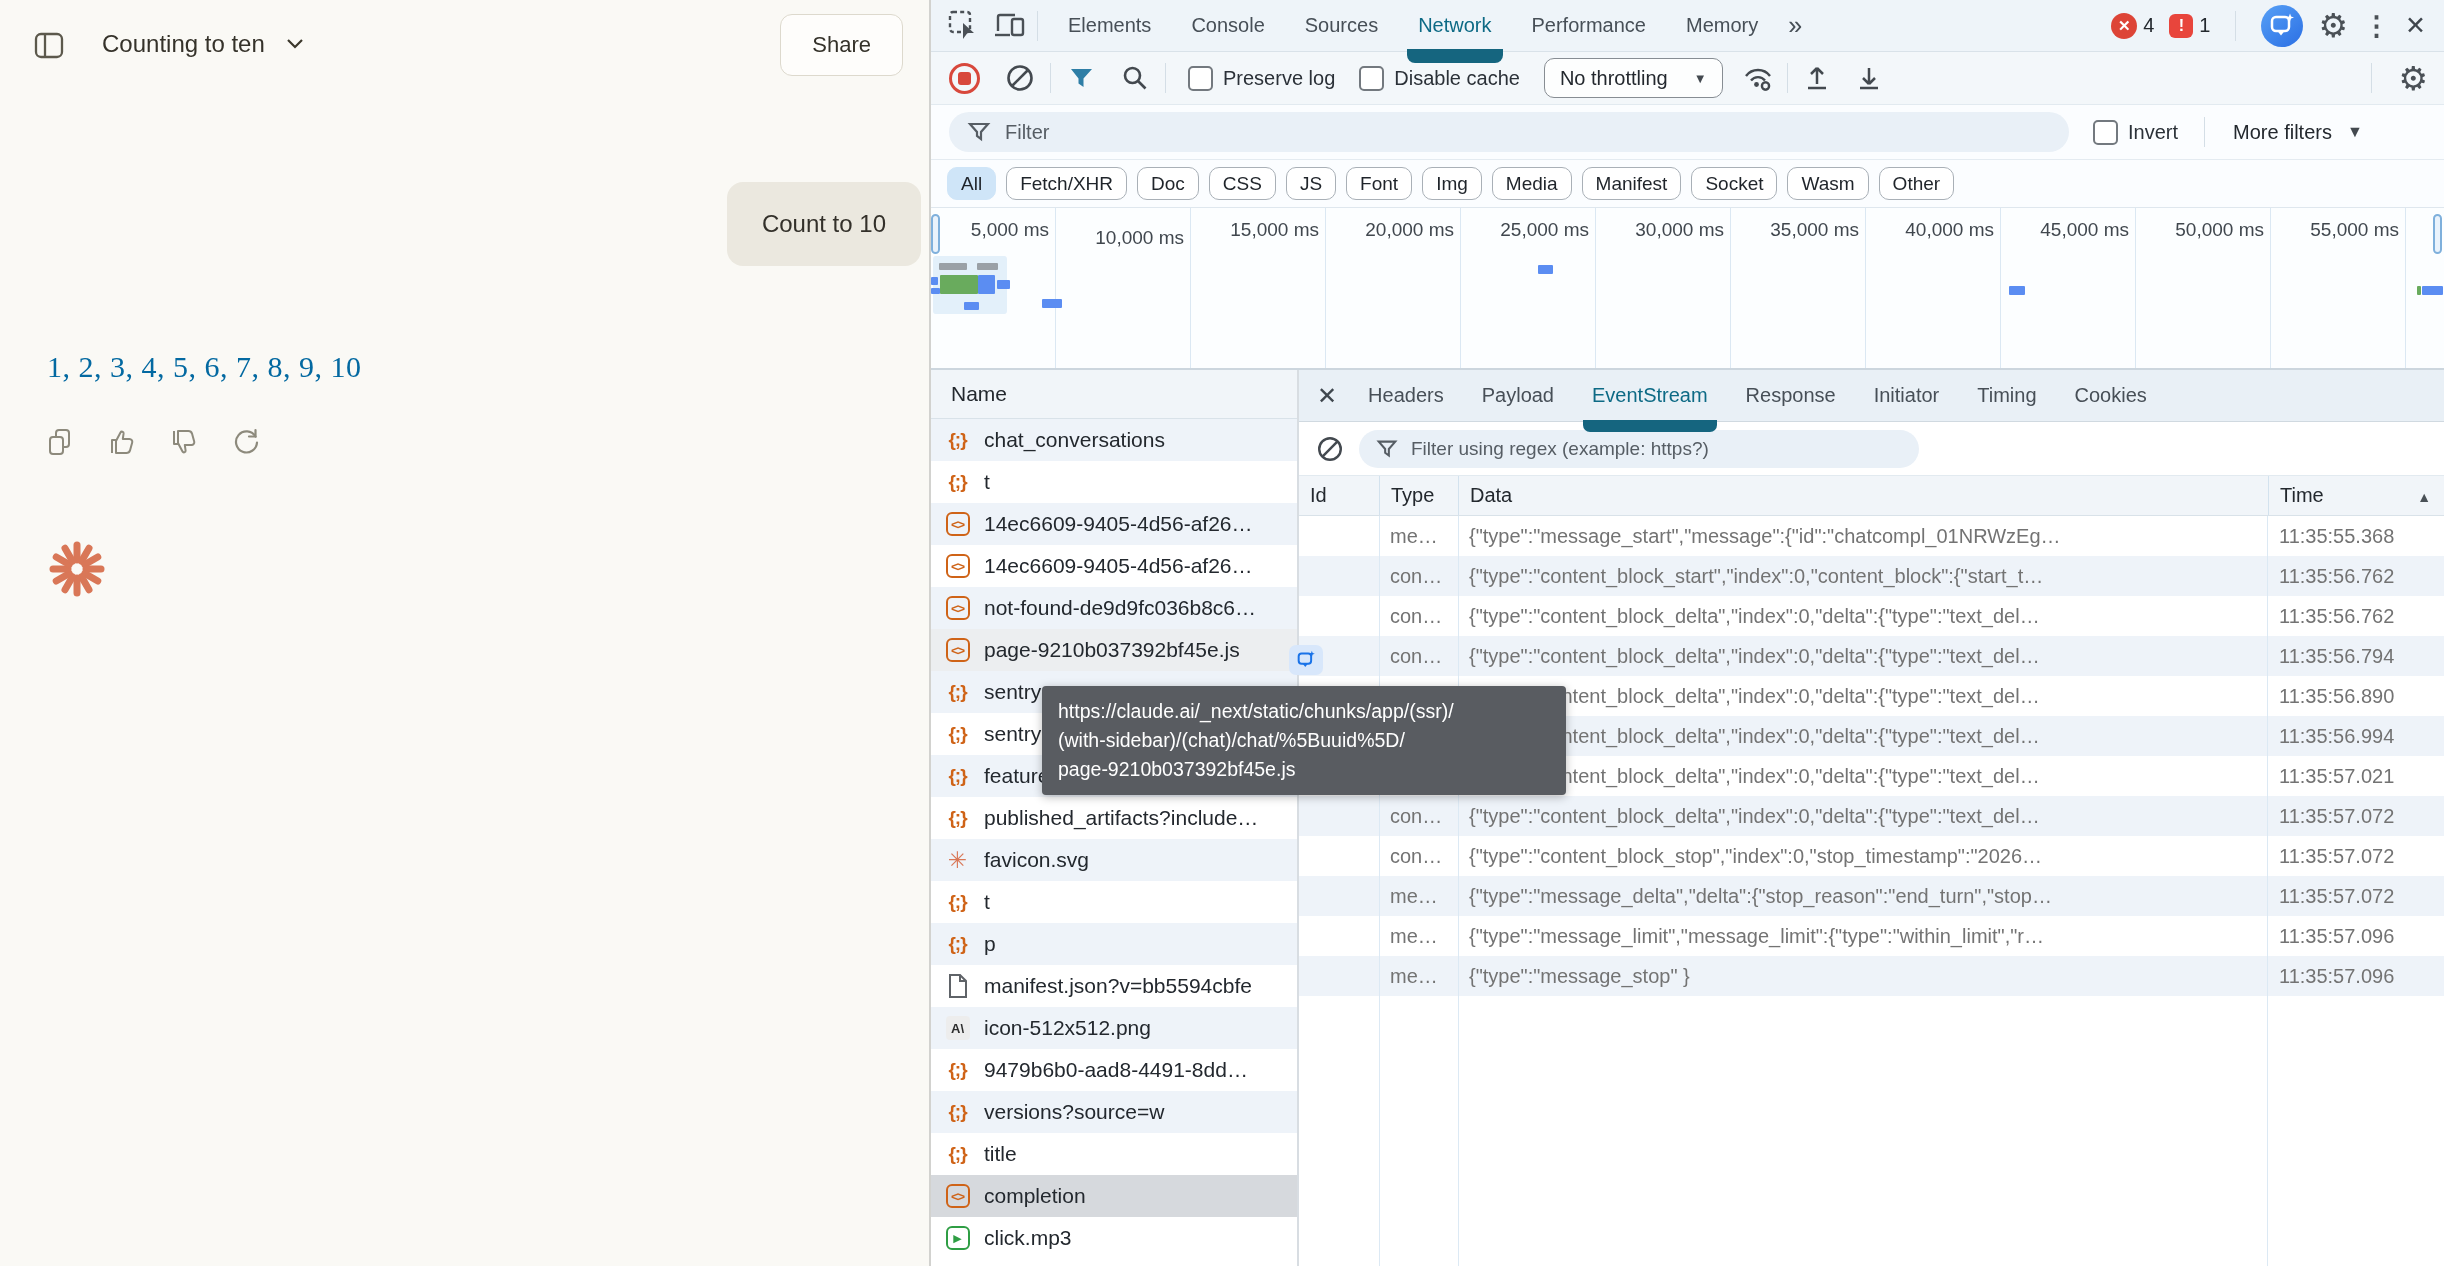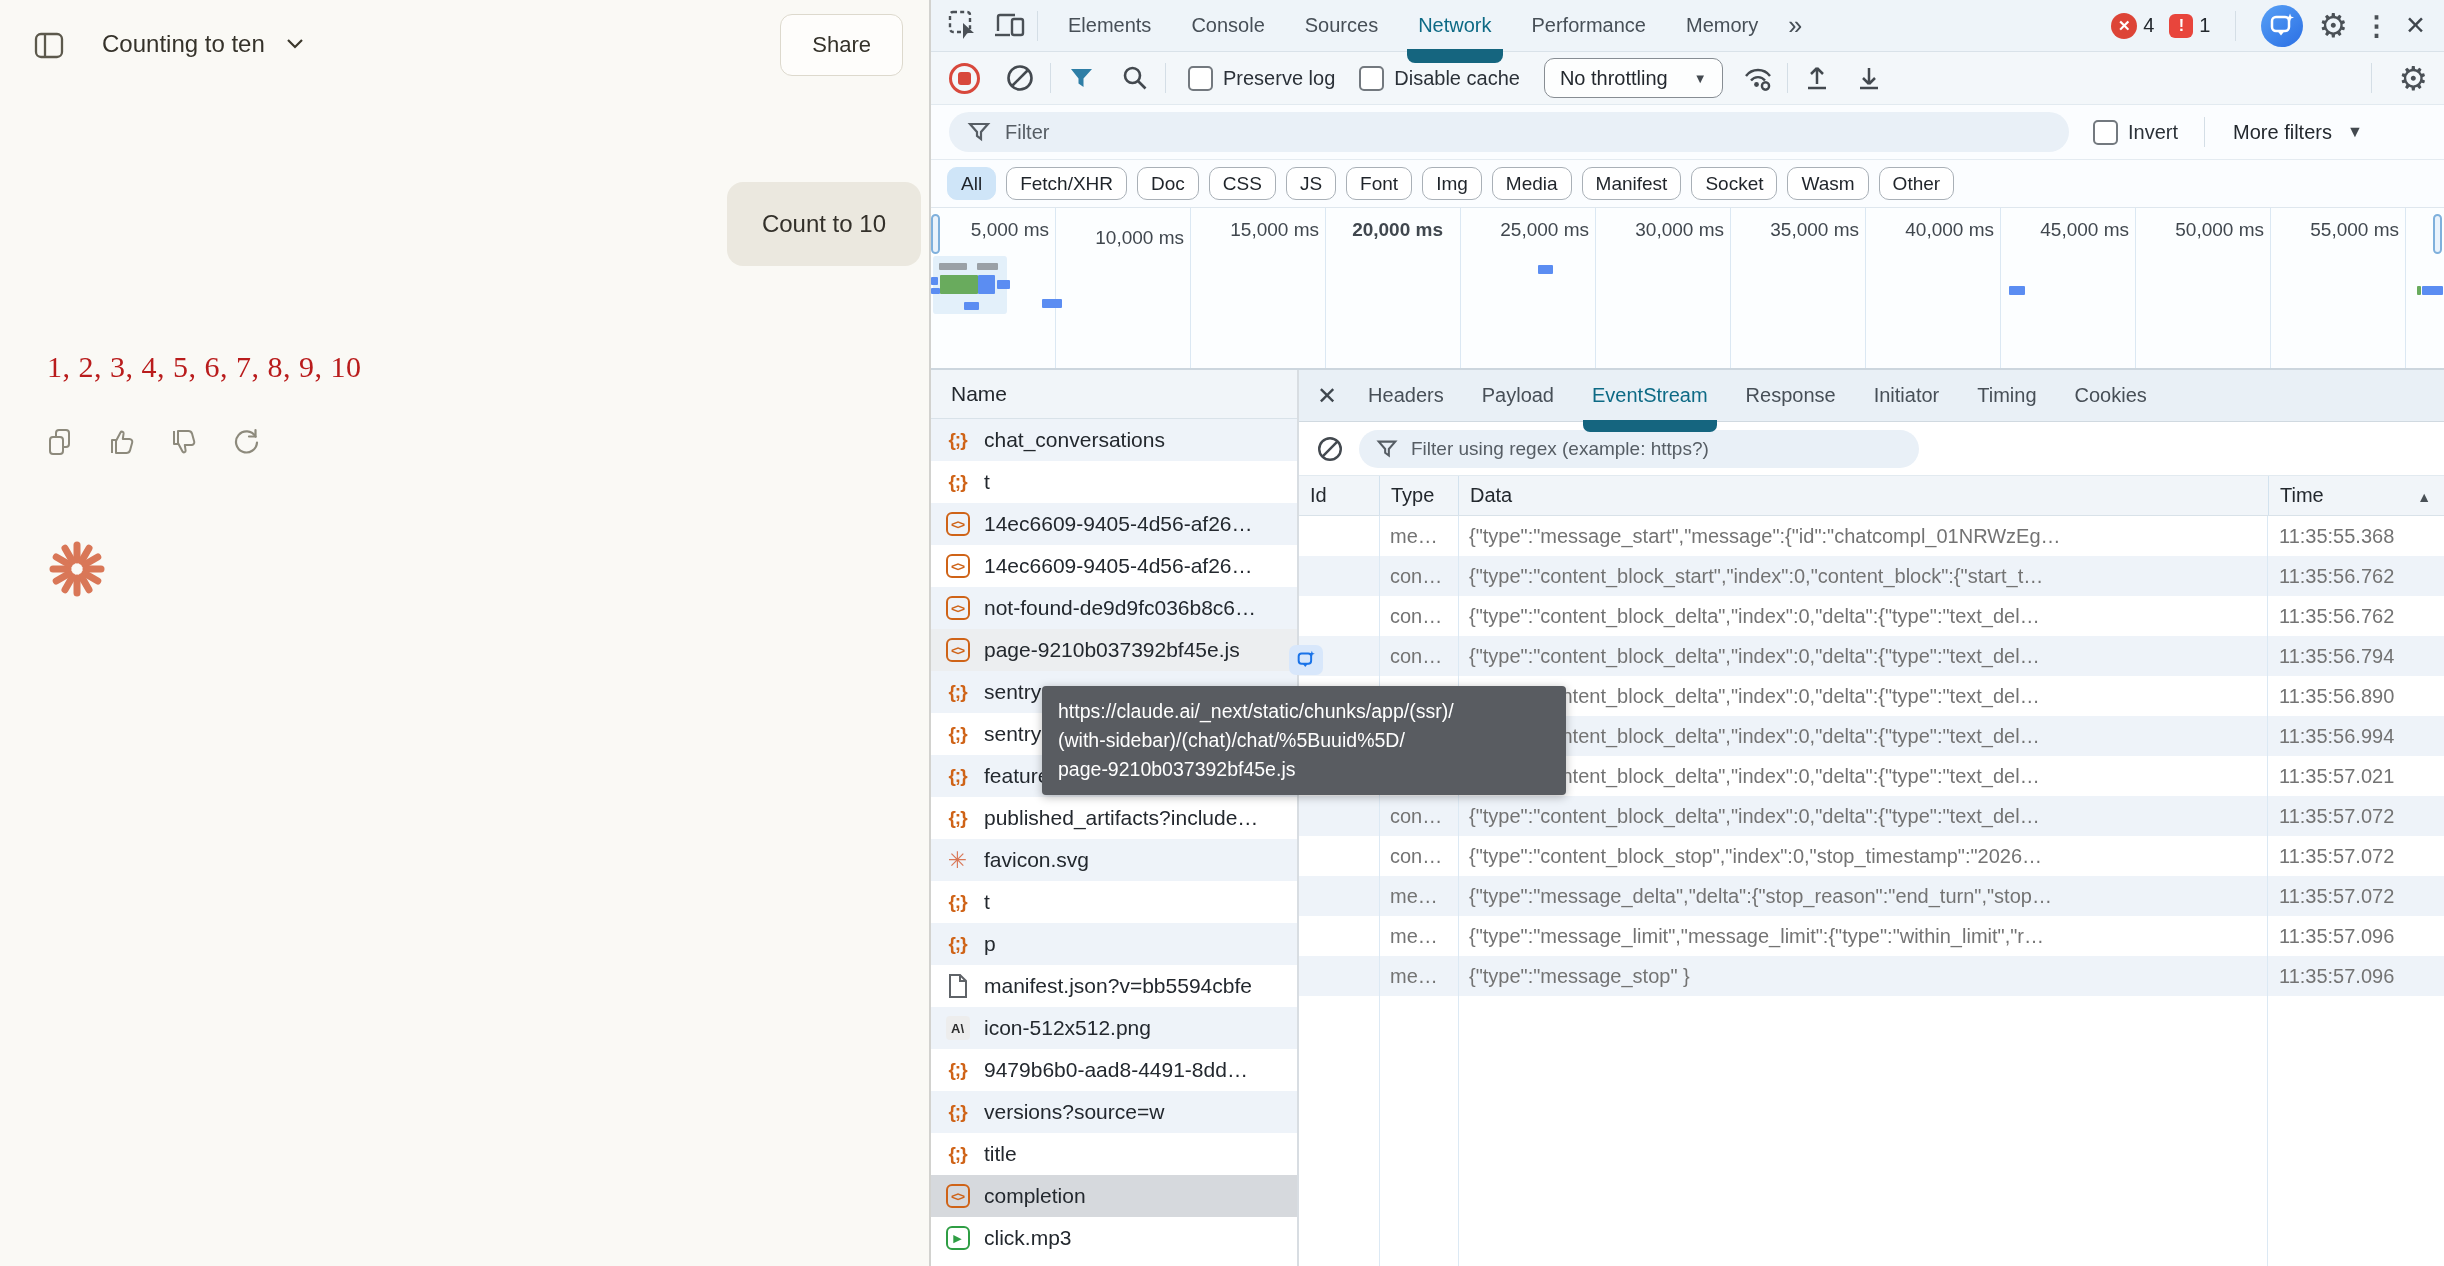--- a/index.html
+++ b/index.html
@@ -6,21 +6,21 @@
   html,body{width:2444px;height:1266px;overflow:hidden}
   body{font-family:"Liberation Sans",sans-serif;background:#fff}
   .app{position:relative;display:flex;width:2444px;height:1266px}
 
   
   .claude{position:relative;width:929px;flex:none;background:#faf9f5}
   .cl-toggle{position:absolute;left:30px;top:26px;width:38px;height:38px;display:flex;align-items:center;justify-content:center}
   .cl-title{position:absolute;left:102px;top:30px;display:flex;align-items:center;gap:20px;font-size:24px;color:#35322a}
   .share-btn{position:absolute;right:26px;top:14px;height:62px;padding:0 31px;display:flex;align-items:center;background:#fefdfb;border:1.5px solid #ddd9cd;border-radius:12px;font-size:22px;color:#35322a}
   .user-bubble{position:absolute;right:8px;top:182px;height:84px;display:flex;align-items:center;padding:0 35px;background:#ebe8df;border-radius:16px;font-size:24px;color:#33302a}
-  .response{position:absolute;left:47px;top:350px;font-family:"Liberation Serif",serif;font-size:30px;color:#b91c1c;letter-spacing:.5px}
+  .response{position:absolute;left:47px;top:350px;font-family:"Liberation Serif",serif;font-size:30px;color:#0369a1;letter-spacing:.5px}
   .actions{position:absolute;left:44px;top:426px;display:flex;gap:30px}
   .act-btn{width:32px;height:32px;display:flex;align-items:center;justify-content:center}
   .cl-logo{position:absolute;left:44px;top:536px}
 
   
   .dt{flex:1;min-width:0;display:flex;flex-direction:column;background:#fff;border-left:2px solid #d2d2cf}
   .vdiv{width:1px;height:30px;background:#d4dee6;margin:0 10px;flex:none}
   .icon-btn{display:flex;align-items:center;justify-content:center;flex:none}
 
   
@@ -331,21 +331,21 @@
       </div>
 
     <div class="dt-timeline" id="timeline">
         <div class="gridline" style="left: 124px;"></div>
         <span class="tick" style="left: 118px;">5,000 ms</span>
         <div class="gridline" style="left: 259px;"></div>
         <span class="tick" style="left: 253px; margin-top: 8px;">10,000 ms</span>
         <div class="gridline" style="left: 394px;"></div>
         <span class="tick" style="left: 388px;">15,000 ms</span>
         <div class="gridline" style="left: 529px;"></div>
-        <span class="tick" style="left: 512px; font-weight: bold;">20,000 ms</span>
+        <span class="tick" style="left: 523px;">20,000 ms</span>
         <div class="gridline" style="left: 664px;"></div>
         <span class="tick" style="left: 658px;">25,000 ms</span>
         <div class="gridline" style="left: 799px;"></div>
         <span class="tick" style="left: 793px;">30,000 ms</span>
         <div class="gridline" style="left: 934px;"></div>
         <span class="tick" style="left: 928px;">35,000 ms</span>
         <div class="gridline" style="left: 1069px;"></div>
         <span class="tick" style="left: 1063px;">40,000 ms</span>
         <div class="gridline" style="left: 1204px;"></div>
         <span class="tick" style="left: 1198px;">45,000 ms</span>

